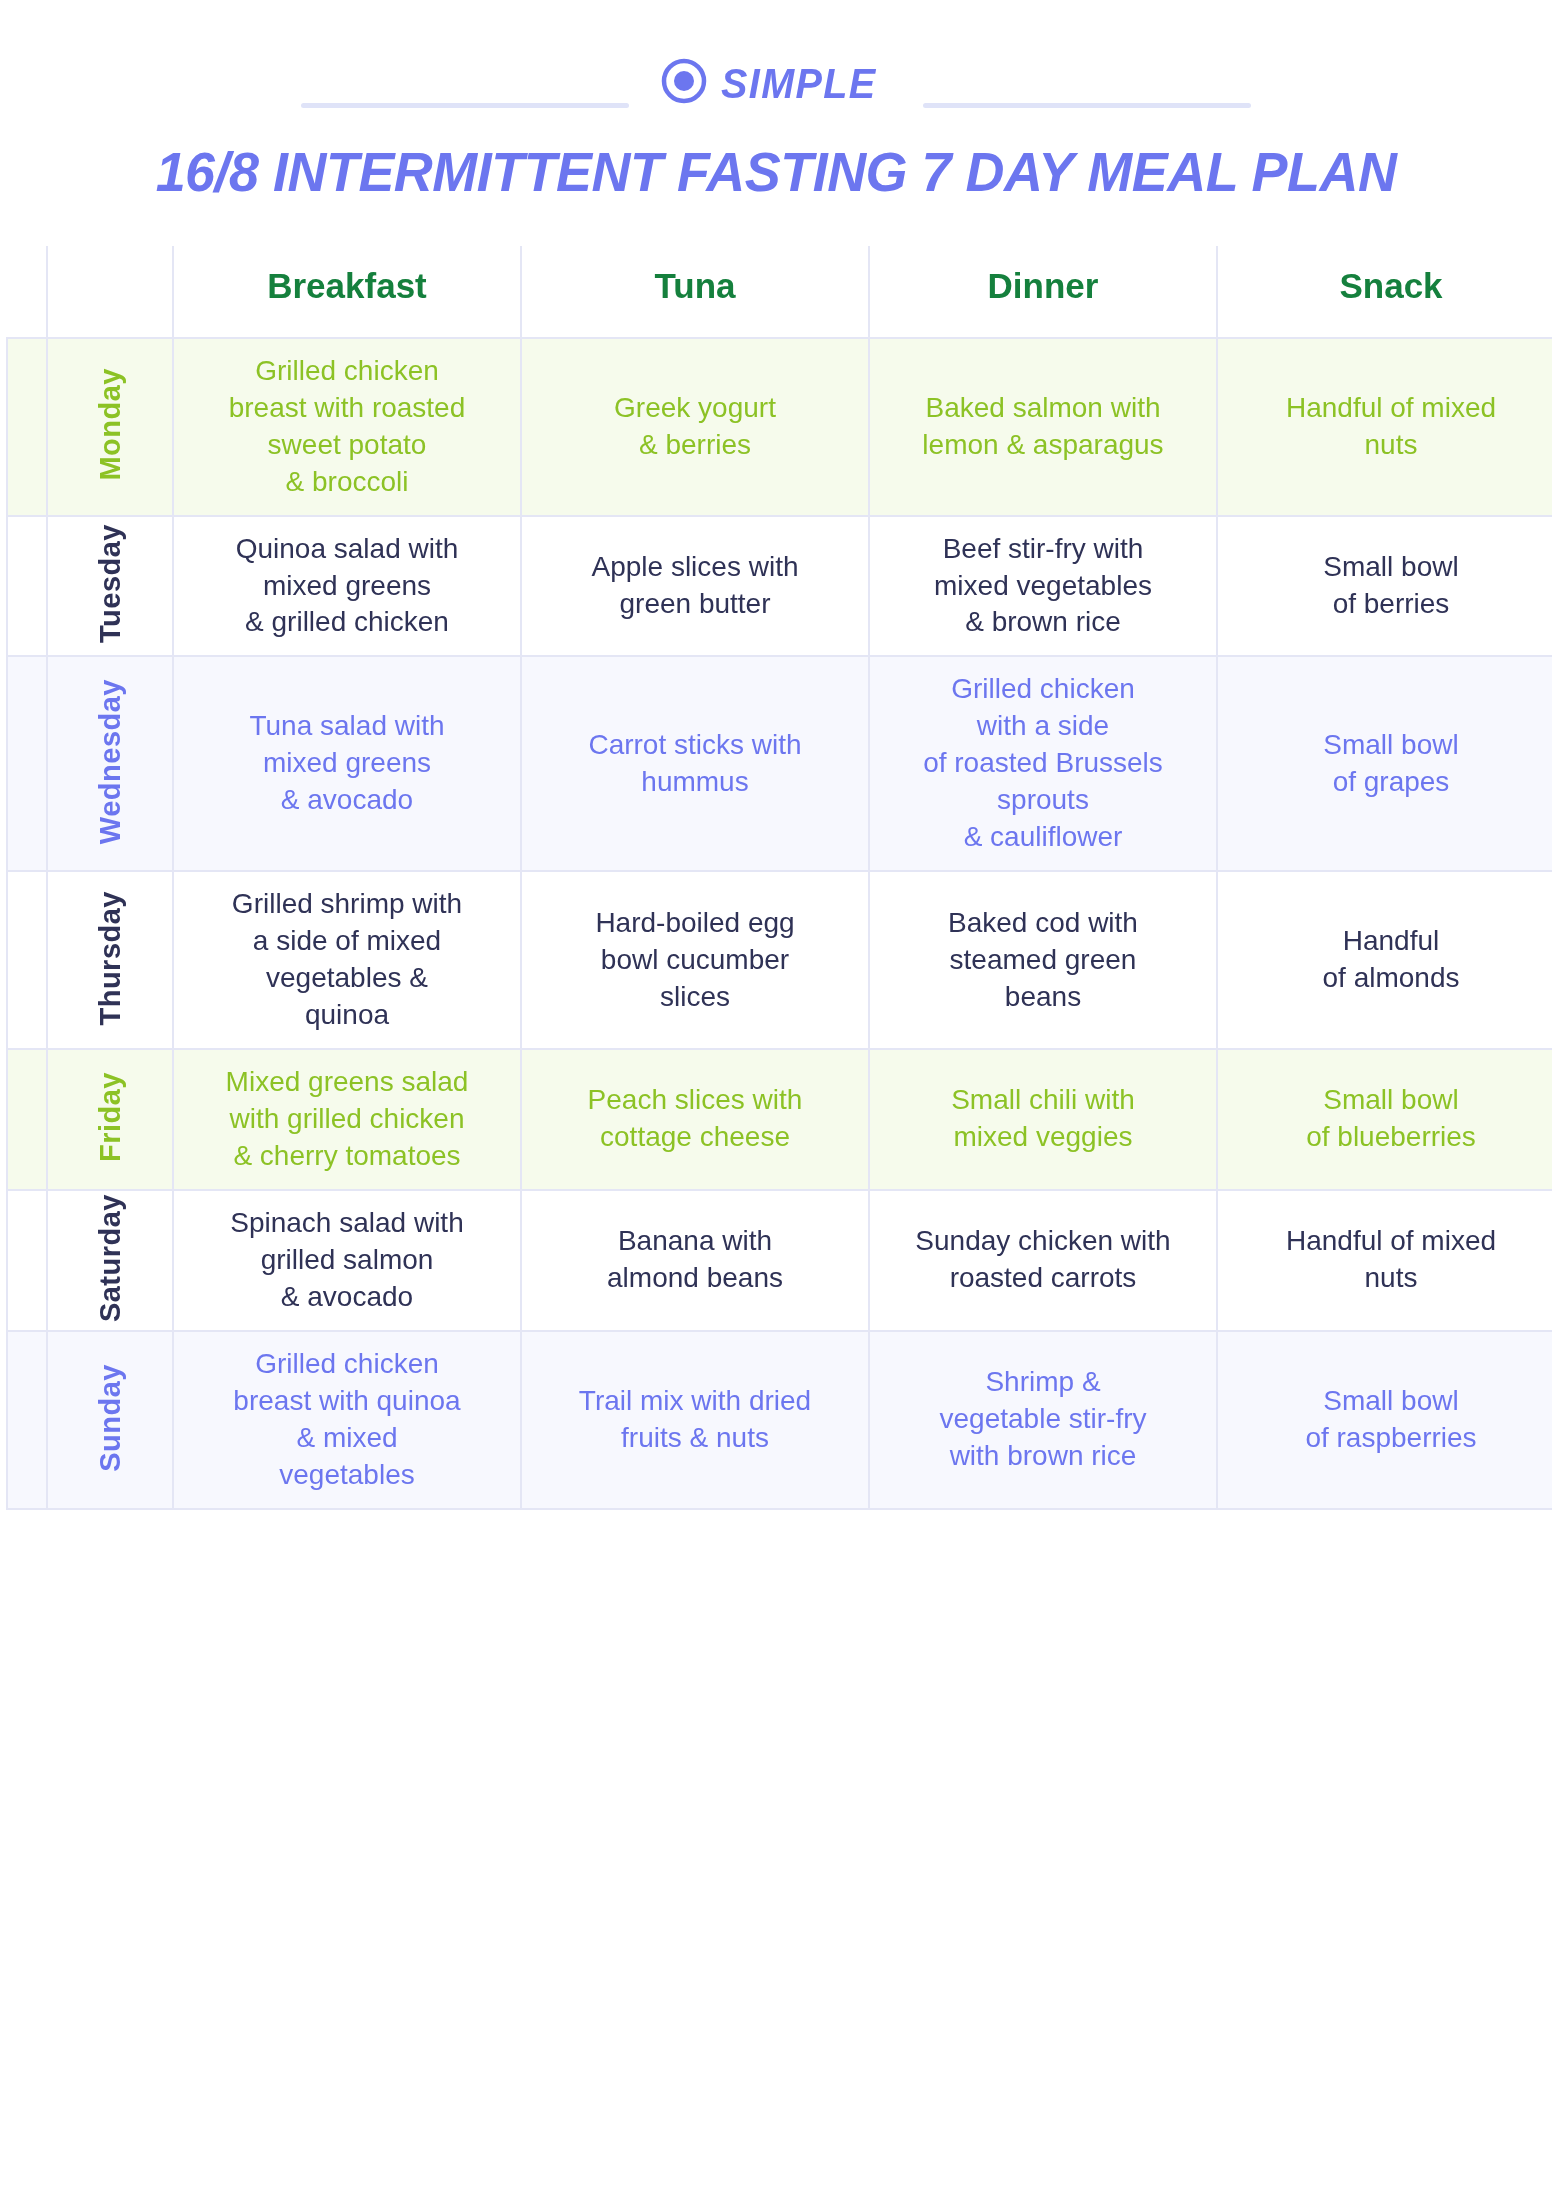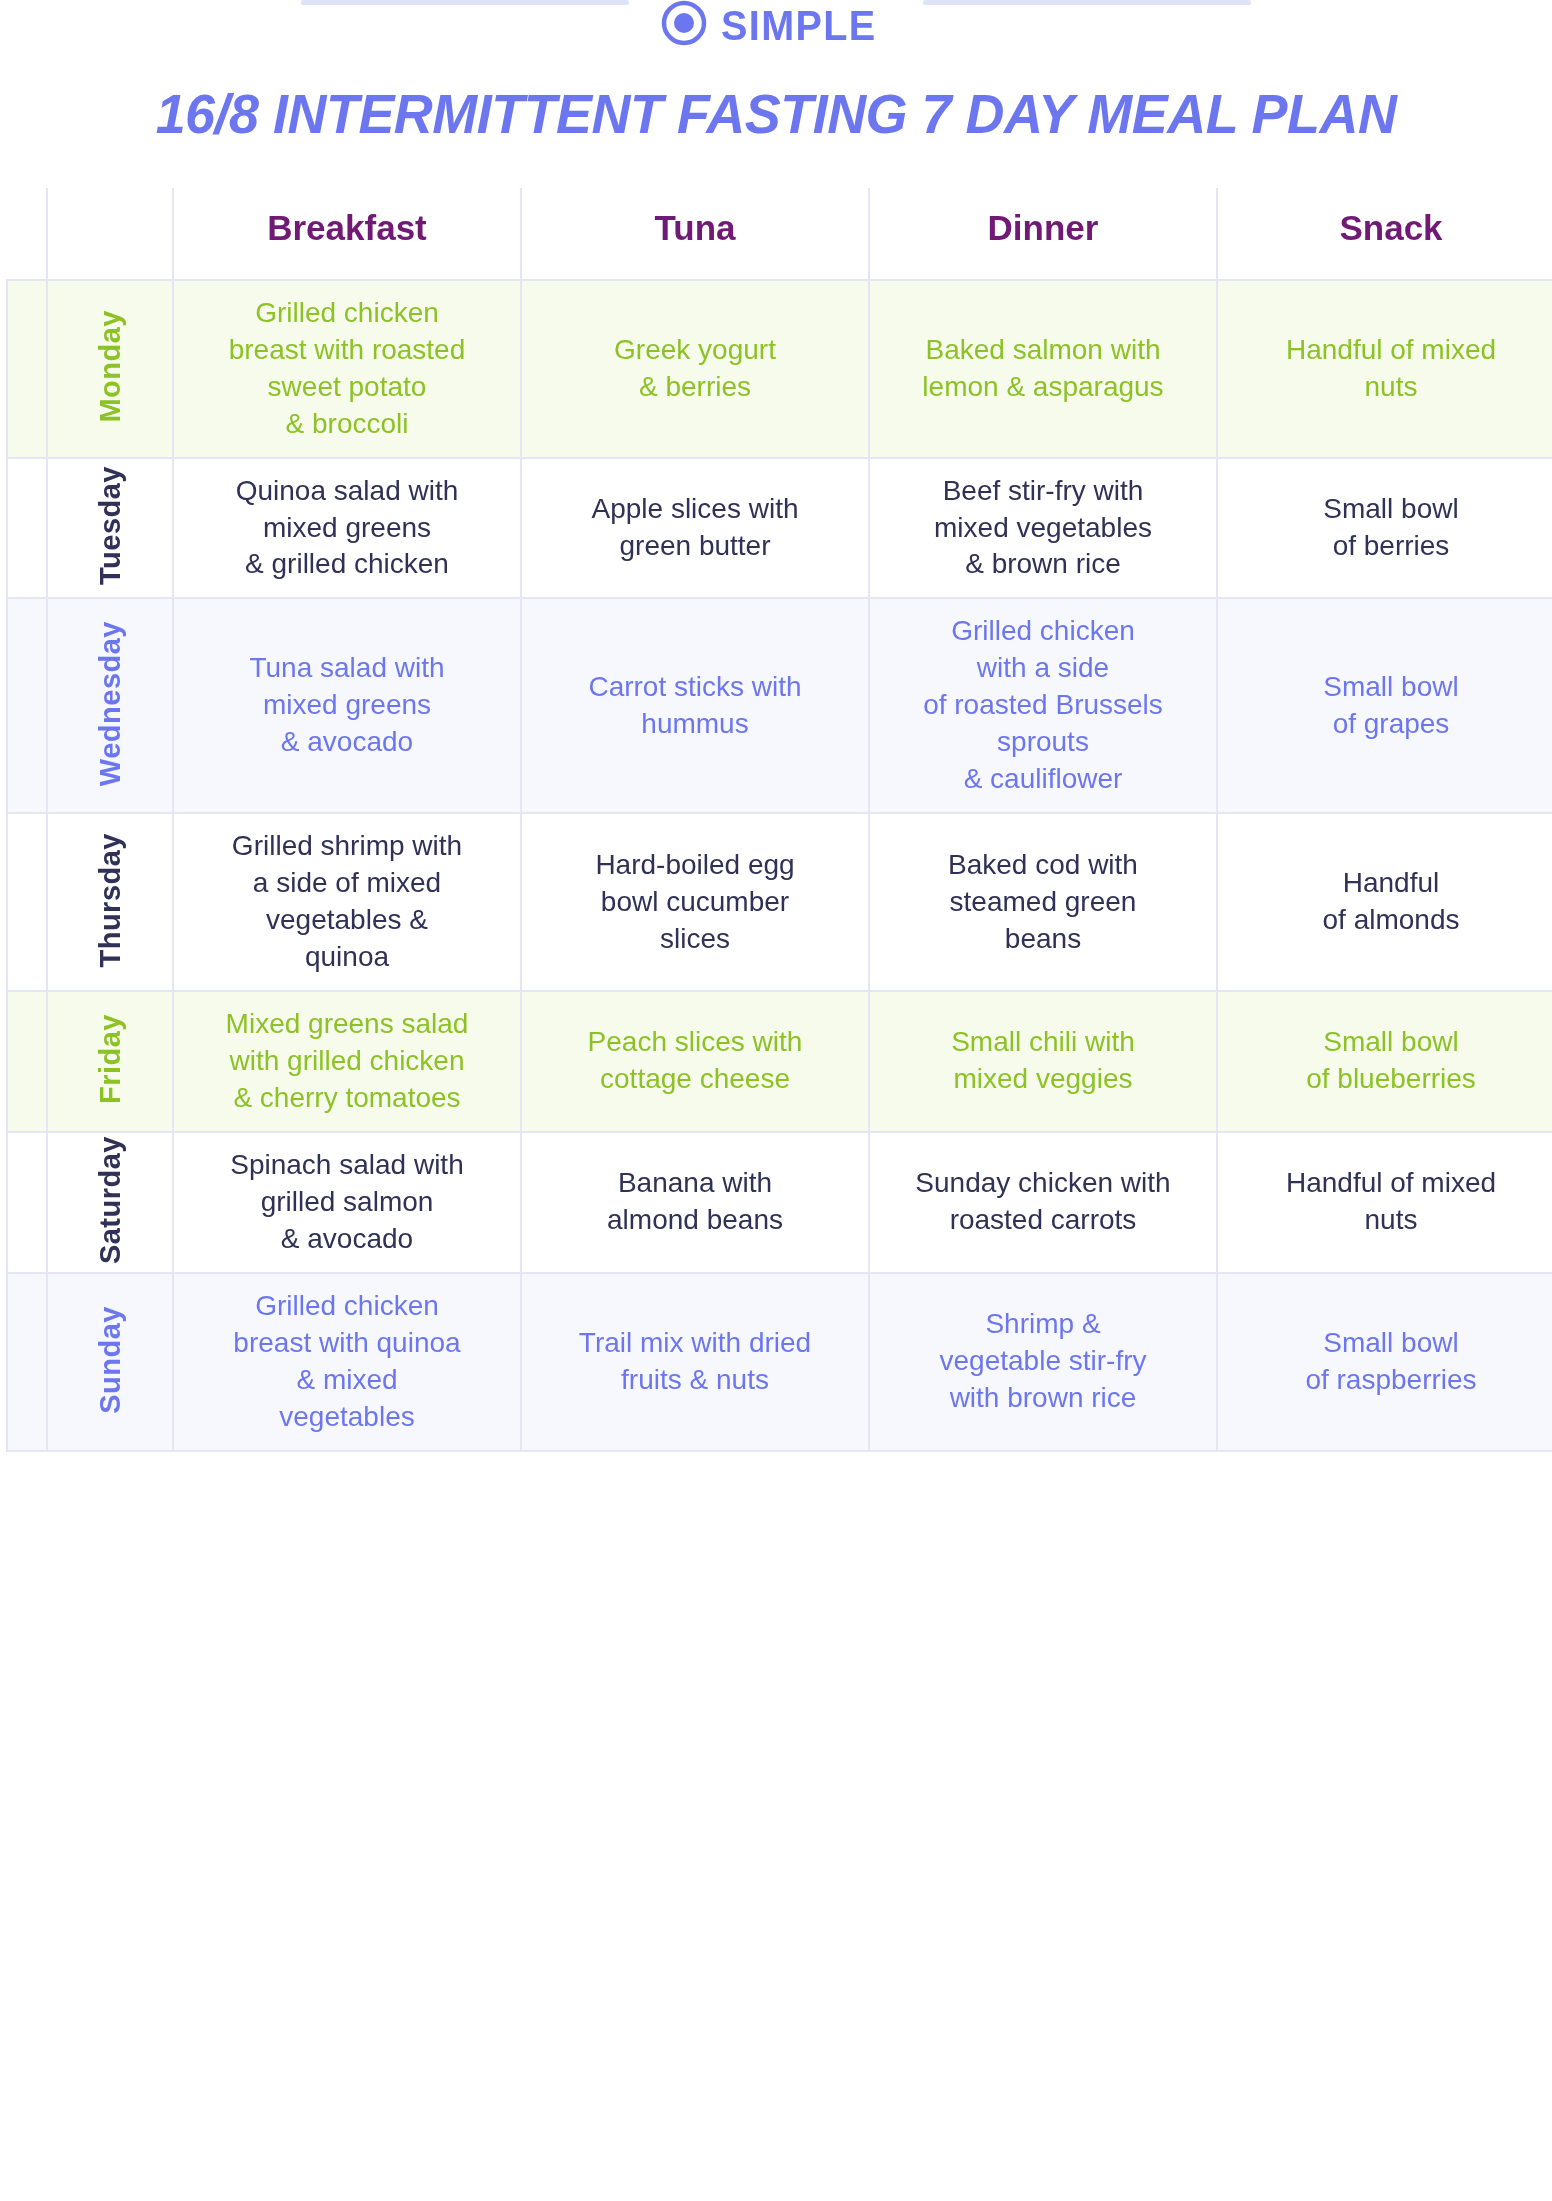--- a/index.html
+++ b/index.html
@@ -16,23 +16,25 @@
     width: 1552px;
     height: 2201px;
     position: relative;
     background: #ffffff;
     overflow: hidden;
   }
 
   
   .brand-row {
     display: flex;
-    align-items: flex-start;
+    align-items: flex-end;
     justify-content: center;
     gap: 32px;
+    padding-top: 58px;
+    font-style: italic;
   }
   .brand-rule {
     width: 328px;
     height: 5px;
     border-radius: 3px;
     background: #dfe3f8;
     flex: none;
   }
   .brand-lockup {
     display: flex;
@@ -87,21 +89,21 @@
     vertical-align: middle;
     text-align: center;
   }
 
   .plan-table thead th {
     border-top: none;
     border-bottom: 2px solid #e4e6f5;
     height: 92px;
     font-size: 35px;
     font-weight: 700;
-    color: #701a75;
+    color: #15803d;
     padding-bottom: 10px;
   }
   .plan-table thead th.head-blank,
   .plan-table thead th.head-tail { border-color: #e4e6f5; }
   .plan-table thead th.head-edge-l { border-left: none; }
 
   .plan-table tbody tr { border-top: 2px solid #e4e6f5; border-bottom: 2px solid #e4e6f5; }
 
   .day-cell {
     padding: 0;

